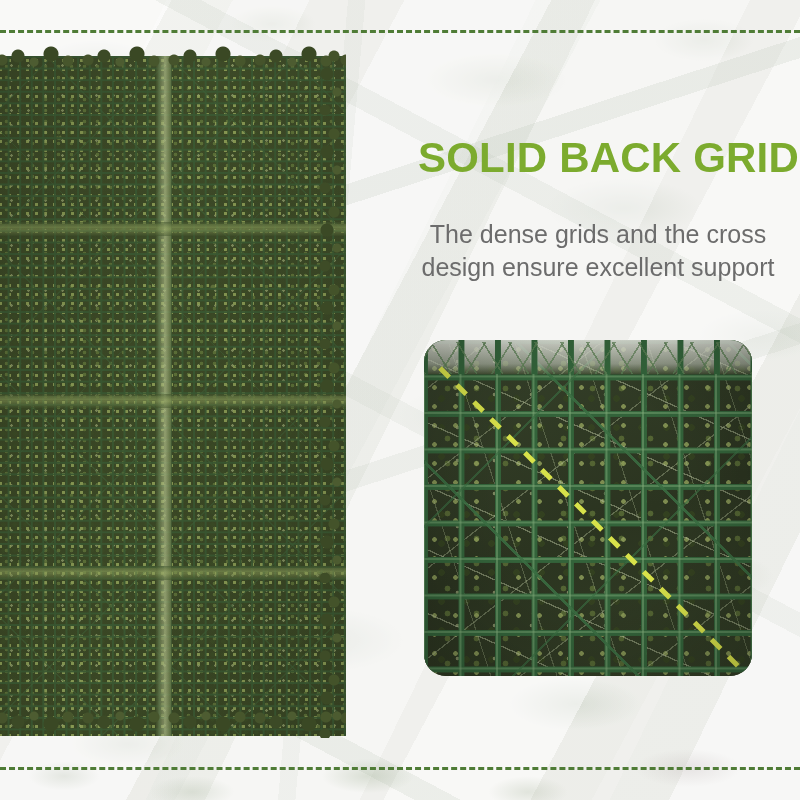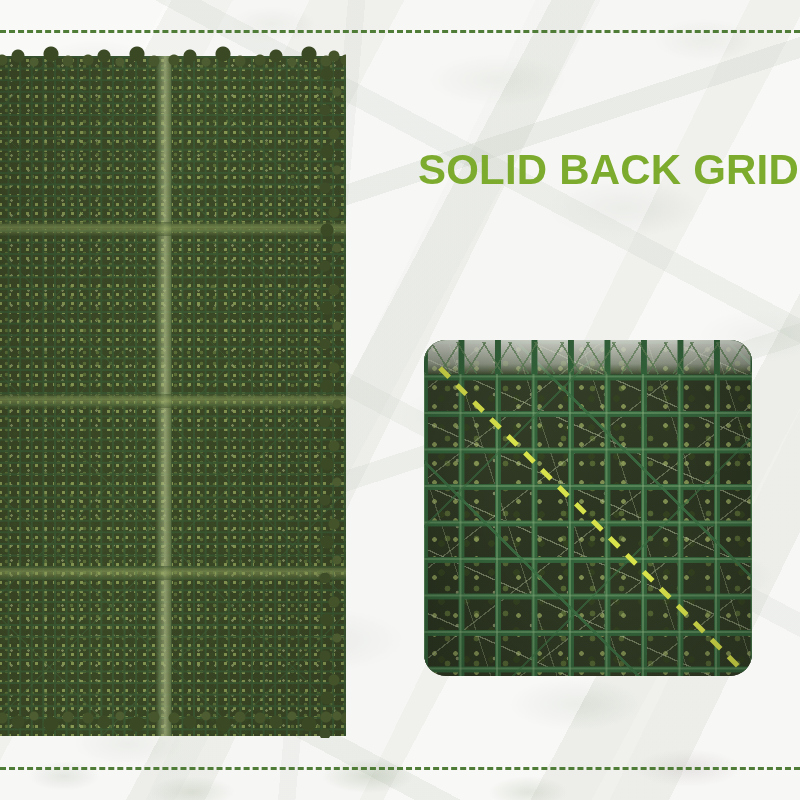--- a/index.html
+++ b/index.html
@@ -147,21 +147,21 @@
     background-repeat:repeat-y;
   }
   .hedge-shade{
     position:absolute;inset:0;
     background:linear-gradient(100deg, rgba(0,0,0,.12), rgba(0,0,0,0) 45%, rgba(0,0,0,.1));
     pointer-events:none;
   }
 
   
   #headline{
-    position:absolute;left:418px;top:148px;width:378px;
+    position:absolute;left:418px;top:136px;width:378px;
     font-size:42px;font-weight:bold;letter-spacing:.2px;
     color:#7cab2e;line-height:1.05;white-space:nowrap;
   }
   #subtitle{
     position:absolute;left:396px;top:218px;width:404px;
     font-size:25px;font-weight:normal;color:#6c6c6c;
     line-height:1.32;text-align:center;
   }
 
   
@@ -263,20 +263,21 @@
       <div class="seam-h" style="top:338px"></div>
       <div class="seam-h" style="top:510px"></div>
       <div class="hedge-shade"></div>
     </div>
     <div class="fringe top"></div>
     <div class="fringe bottom"></div>
     <div class="fringe-right"></div>
   </div>
 
   <div id="headline">SOLID BACK GRID</div>
+  <div id="subtitle">The dense grids and the cross design ensure excellent support</div>
 
   <div id="grid-inset">
     <div class="inset-fill"></div>
     <div class="inset-leaf"></div>
     <div class="inset-twigs"></div>
     <div class="inset-lattice"></div>
     <div class="inset-lattice-hi"></div>
     <div class="inset-braces"></div>
     <div class="inset-toprow"></div>
     <div class="inset-toprow-bars"></div>

